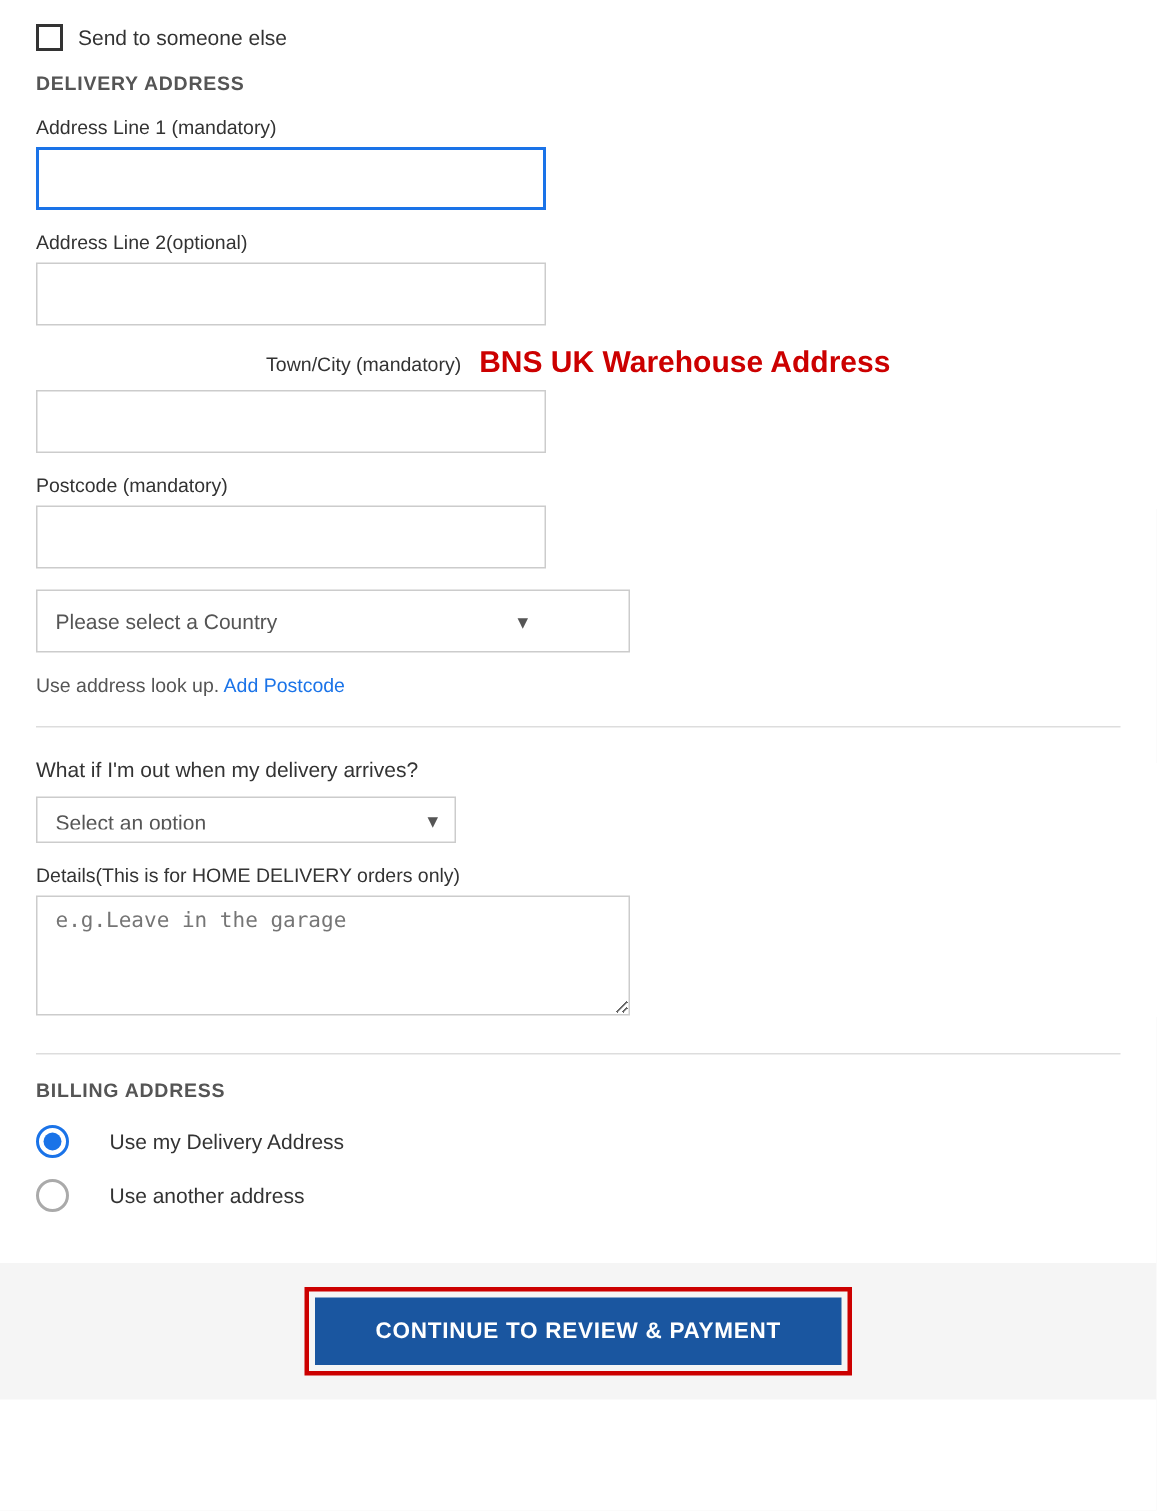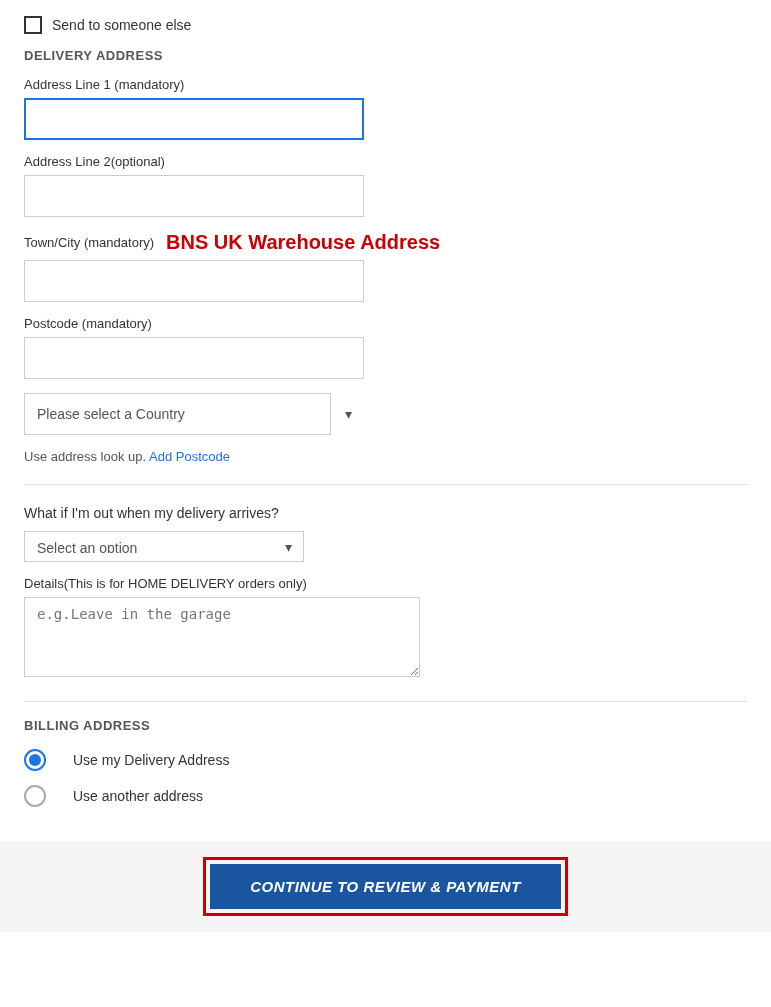--- a/index.html
+++ b/index.html
@@ -74,20 +74,21 @@
       position: relative;
     }
 
     .warehouse-label {
       font-size: 13px;
       color: #333;
       margin-bottom: 6px;
       display: flex;
       align-items: center;
       gap: 12px;
+      justify-content: center;
     }
 
     .warehouse-label span.warehouse-tag {
       color: #cc0000;
       font-size: 20px;
       font-weight: bold;
     }
 
     .text-input {
       width: 340px;
@@ -97,21 +98,21 @@
       font-size: 14px;
       color: #333;
       outline: none;
     }
 
     .text-input.active {
       border: 2px solid #1a73e8;
     }
 
     .select-dropdown {
-      width: 307px;
+      width: 396px;
       height: 42px;
       border: 1.5px solid #ccc;
       padding: 8px 12px;
       font-size: 14px;
       color: #555;
       background: #fff;
       appearance: none;
       -webkit-appearance: none;
       cursor: pointer;
       outline: none;
@@ -273,21 +274,20 @@
     .continue-btn {
       background: #1a56a0;
       color: #fff;
       border: none;
       padding: 14px 40px;
       font-size: 15px;
       font-weight: bold;
       letter-spacing: 0.5px;
       cursor: pointer;
       text-transform: uppercase;
-      font-style: italic;
     }
   </style>
 </head>
 <body>
 
 <div class="main-container">
 
   <div class="form-section">
 
     

